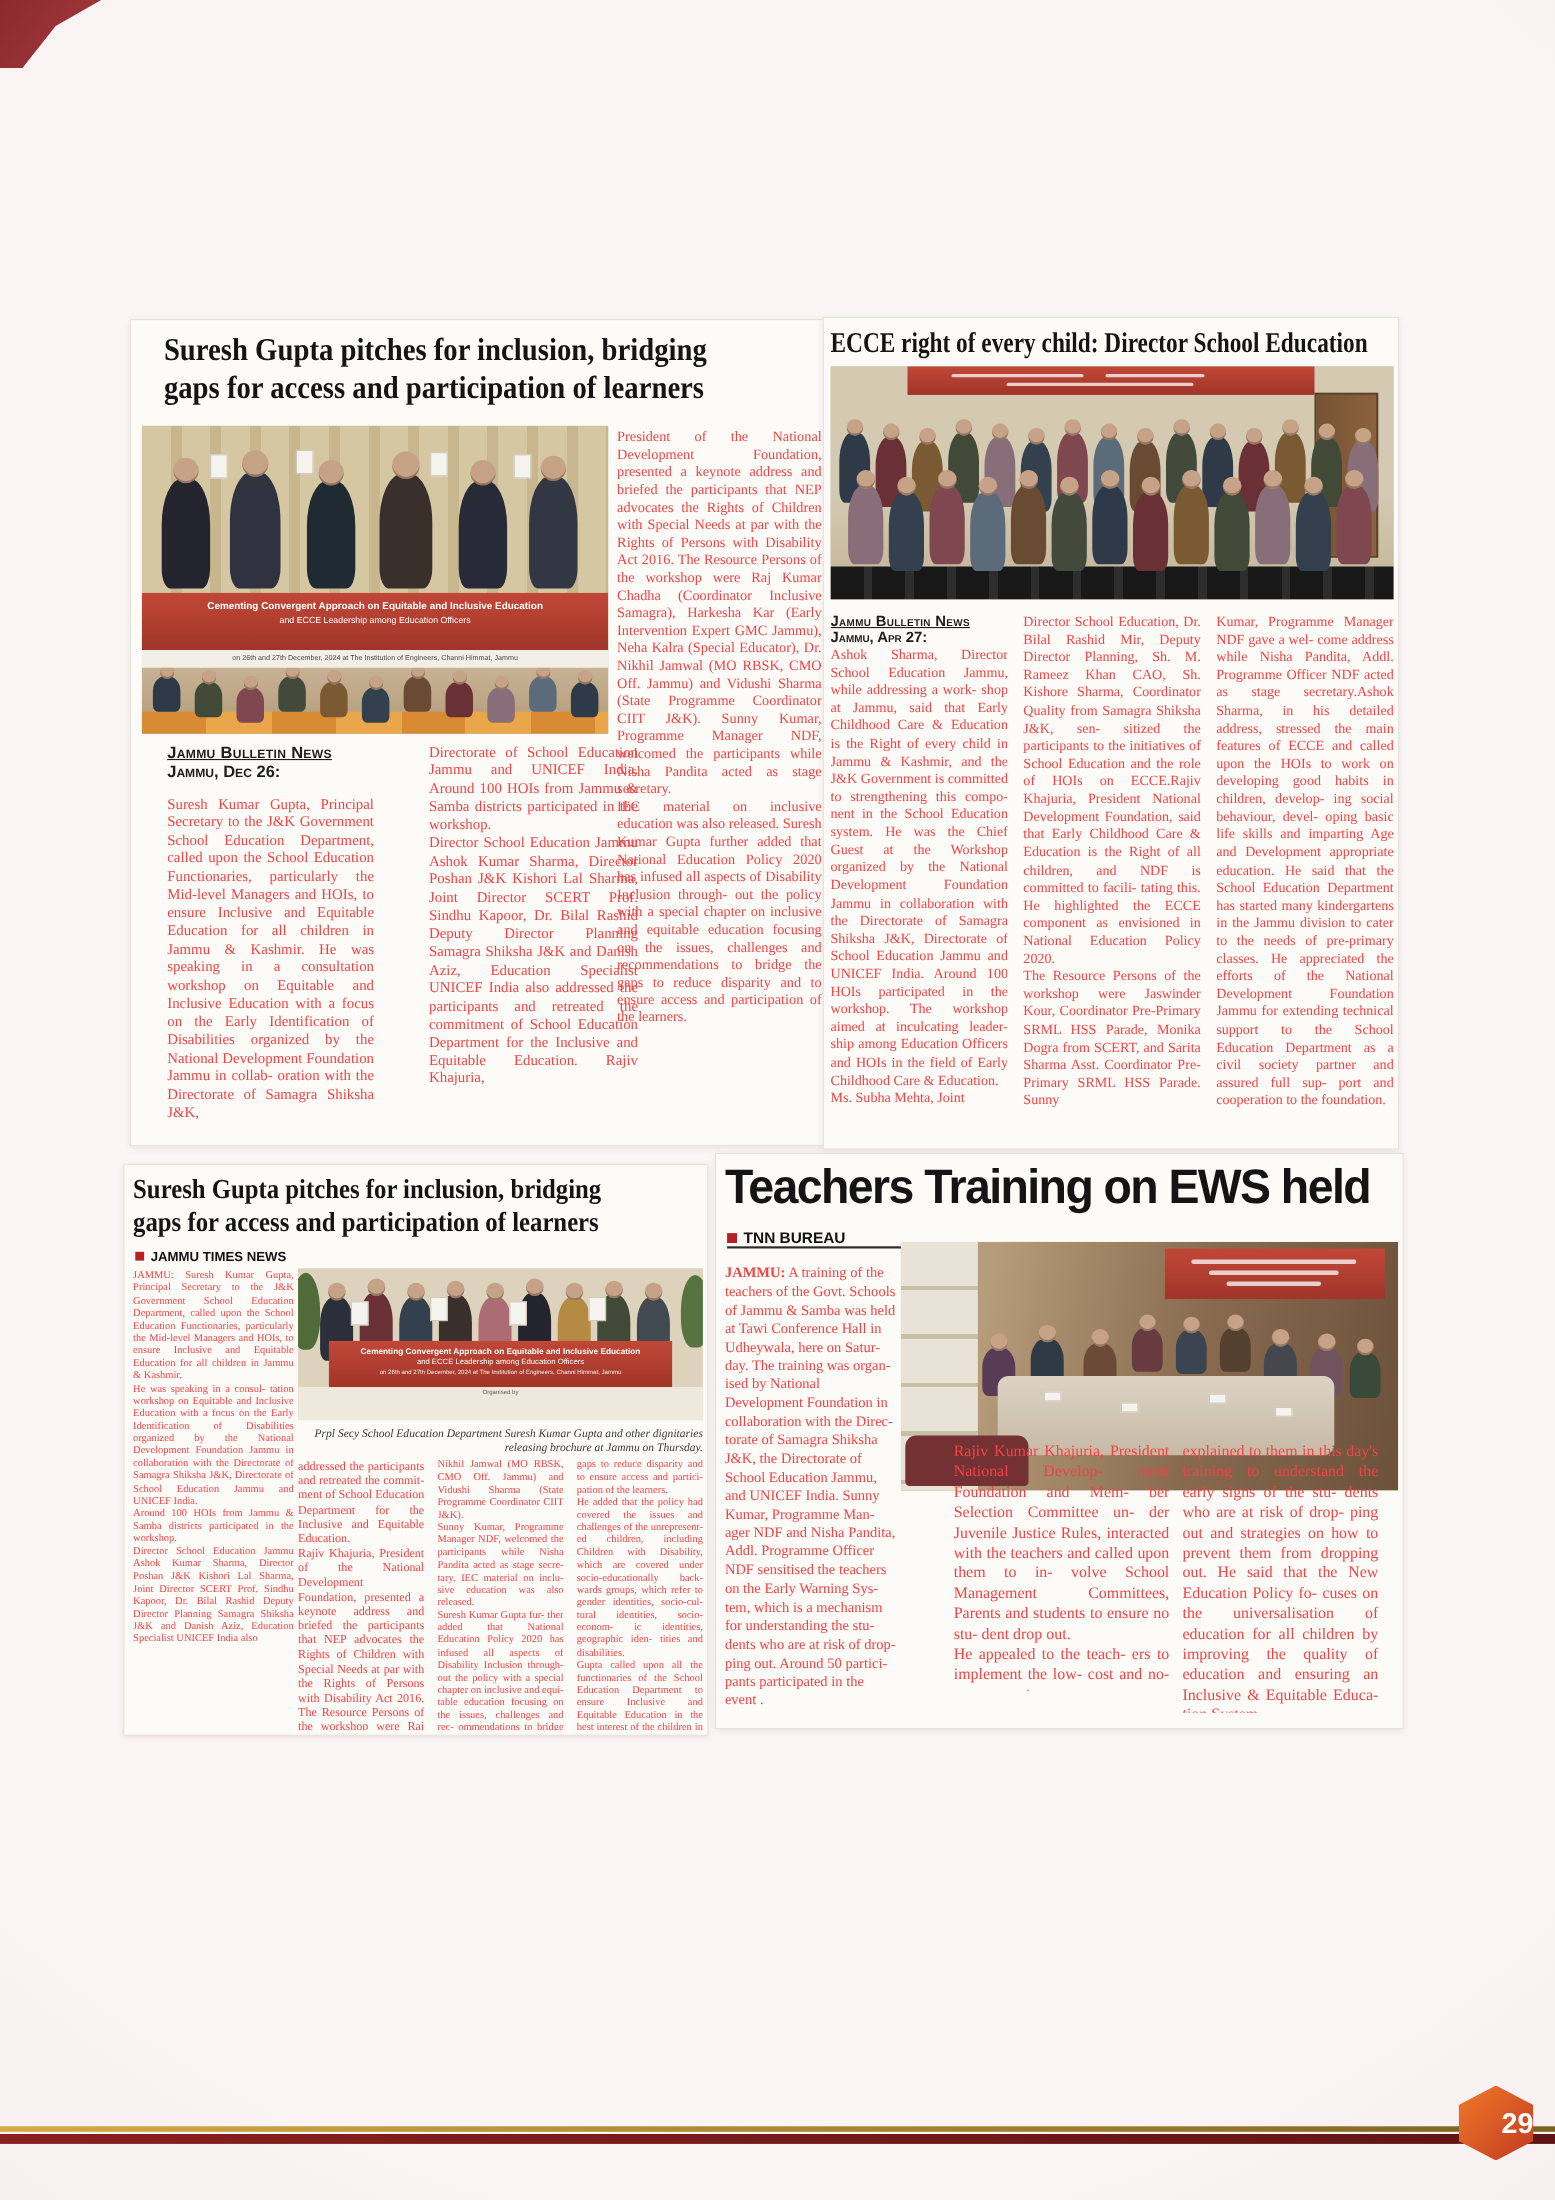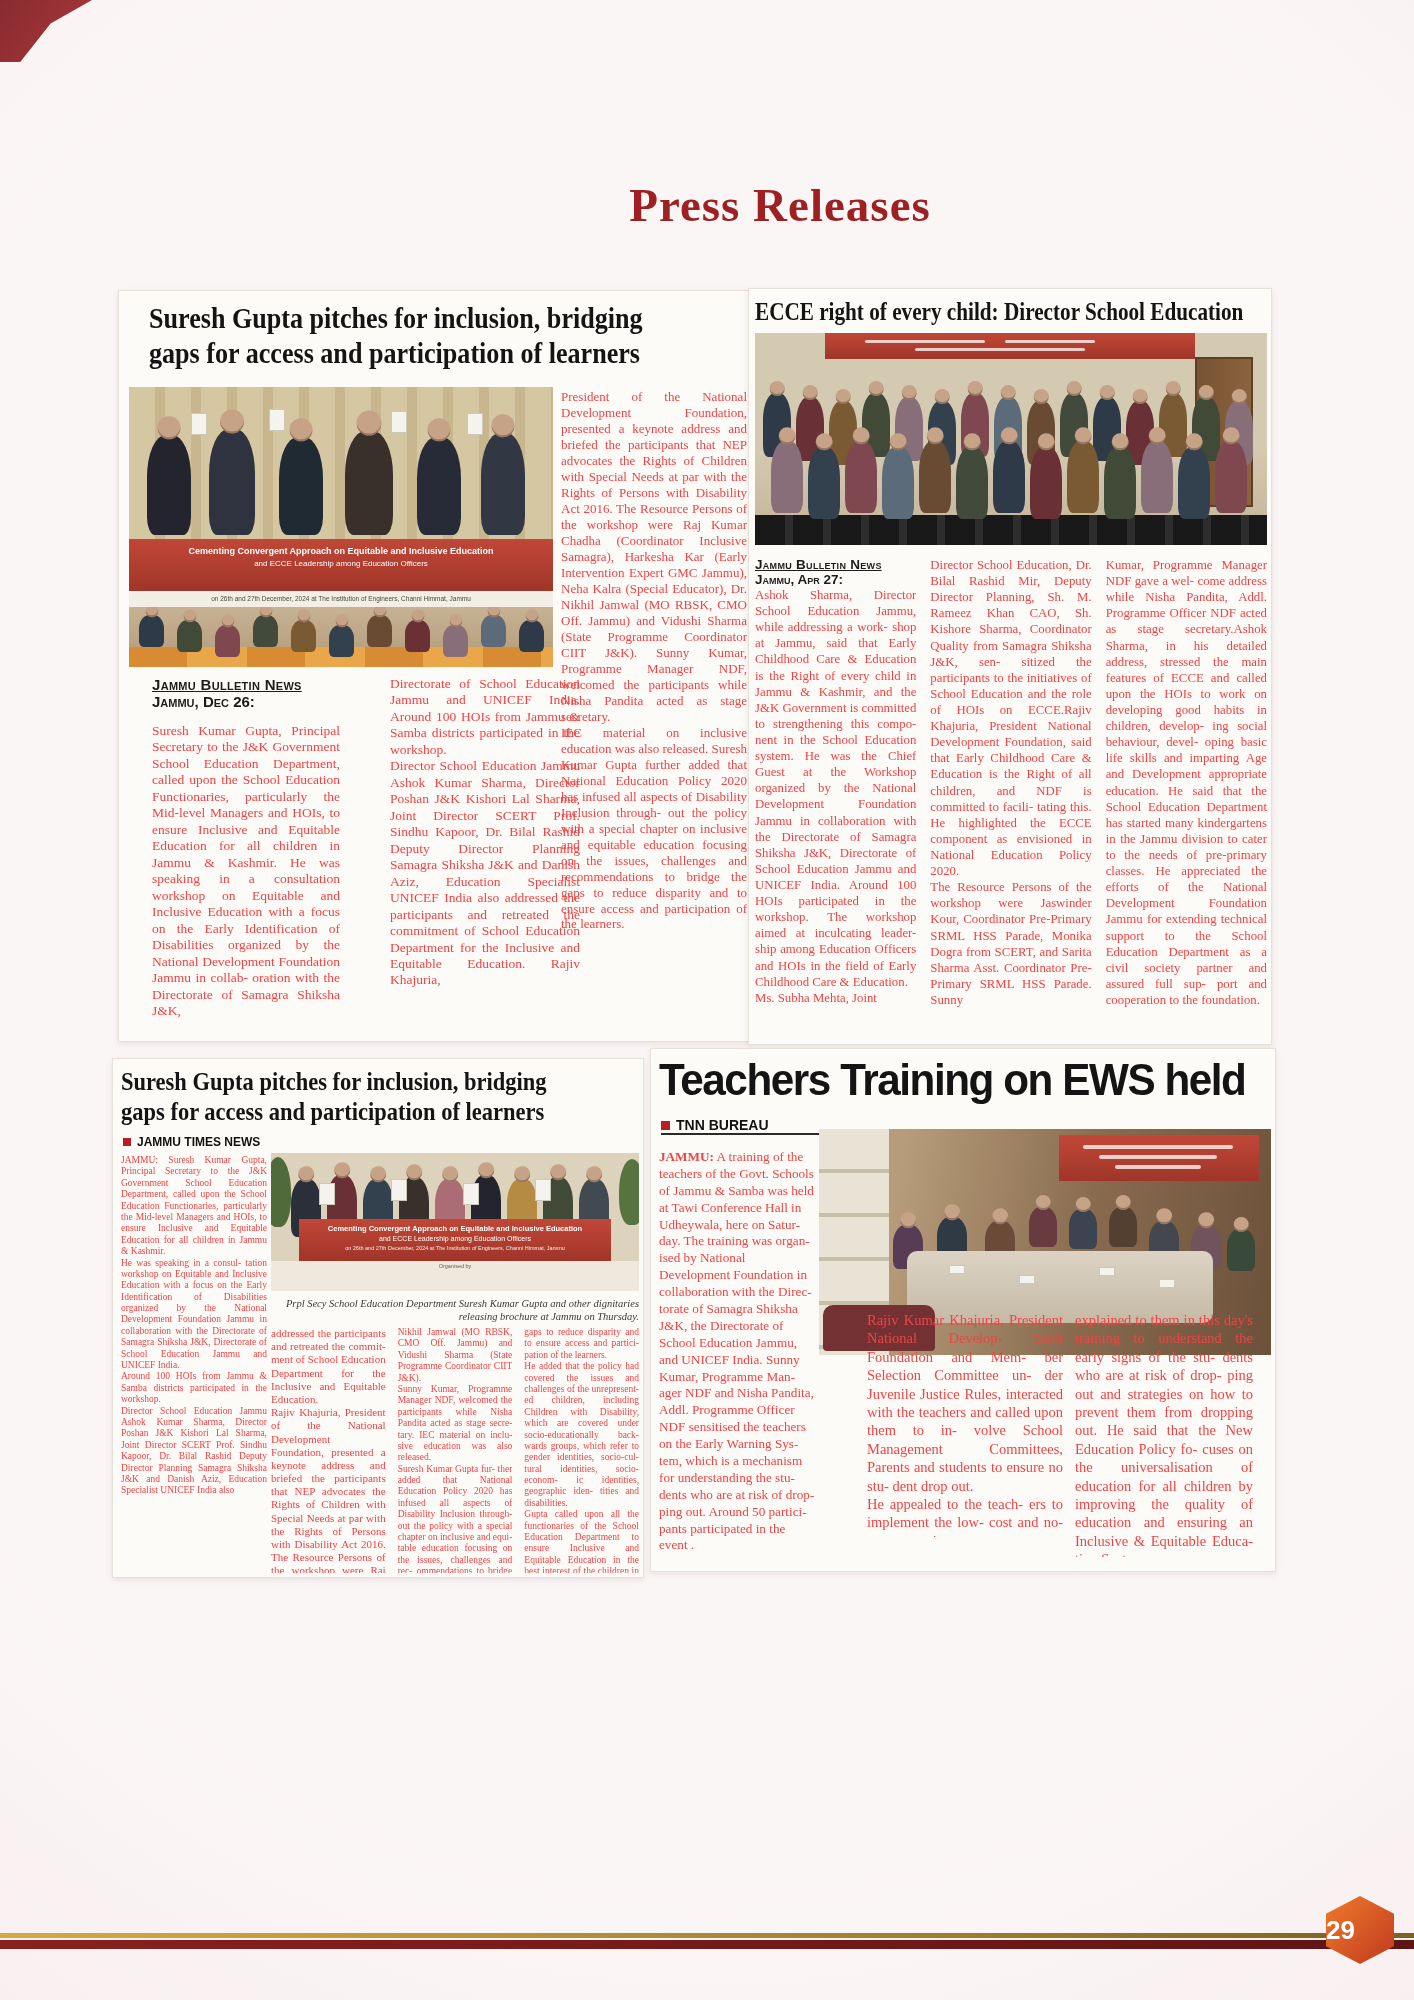--- a/index.html
+++ b/index.html
@@ -95,31 +95,30 @@
     background:#7a2f33; border-radius:10px 10px 4px 4px; z-index:2; }
   .footer-gold{ position:absolute; left:0; top:1933px; width:1414px; height:5px;
     background:linear-gradient(90deg,#d2ab45,#9a7c2c 70%,#7c6222); }
   .footer-maroon{ position:absolute; left:0; top:1940px; width:1414px; height:9px;
     background:linear-gradient(90deg,#8a2020,#5f1414); }
   .page-badge{
     position:absolute; left:1326px; top:1896px; width:68px; height:68px; z-index:5;
     background:linear-gradient(135deg,#f07a2a,#c03a20);
     clip-path:polygon(50% 0%,100% 26%,100% 74%,50% 100%,0% 74%,0% 26%);
     color:#fff; font-family:"Liberation Sans","DejaVu Sans",sans-serif;
-    font-weight:bold; font-size:26px; display:flex; align-items:center; justify-content:flex-start;
+    font-weight:bold; font-size:26px; display:flex; align-items:center; justify-content:flex-end;
   }
 </style>
 </head>
 <body>
 
 <div class="page">
 
   <div class="corner-dec"></div>
 
-  <h1 class="page-title">Press Releases</h1>
 
   <section class="clipping" style="left:118px;top:290px;width:634px;height:752px;">
     <h2 class="headline" style="left:30px;top:10px;width:660px;font-size:29px;line-height:1.2;transform:scaleX(.9);transform-origin:0 0;text-wrap:balance;">Suresh Gupta pitches for inclusion, bridging gaps for access and participation of learners</h2>
 
     <div class="photo" style="left:10px;top:96px;width:424px;height:280px;">
       <div class="a1-top" id="ph-a1-top">
           <div class="person" style="left: 18px; top: 48px; width: 44px; height: 100px; background: rgb(35, 36, 46);"></div>
           <div class="person" style="left: 80px; top: 42px; width: 46px; height: 106px; background: rgb(46, 51, 64);"></div>
           <div class="person" style="left: 150px; top: 50px; width: 44px; height: 98px; background: rgb(31, 42, 51);"></div>
           <div class="person" style="left: 216px; top: 44px; width: 48px; height: 104px; background: rgb(58, 47, 42);"></div>

